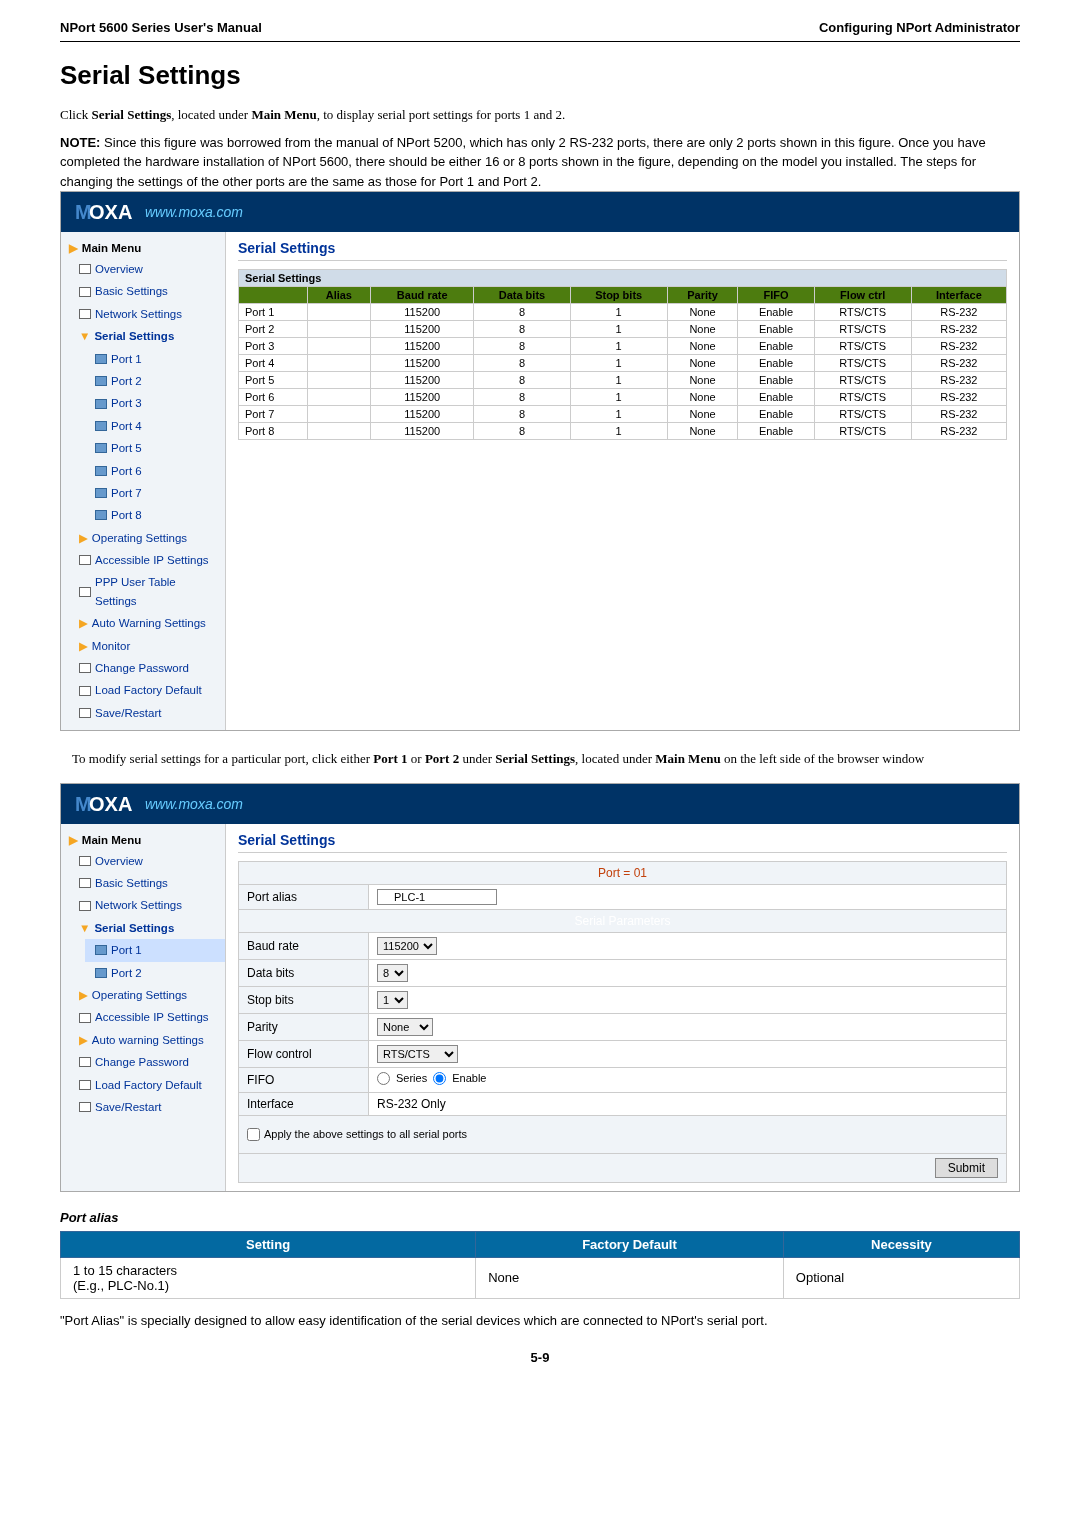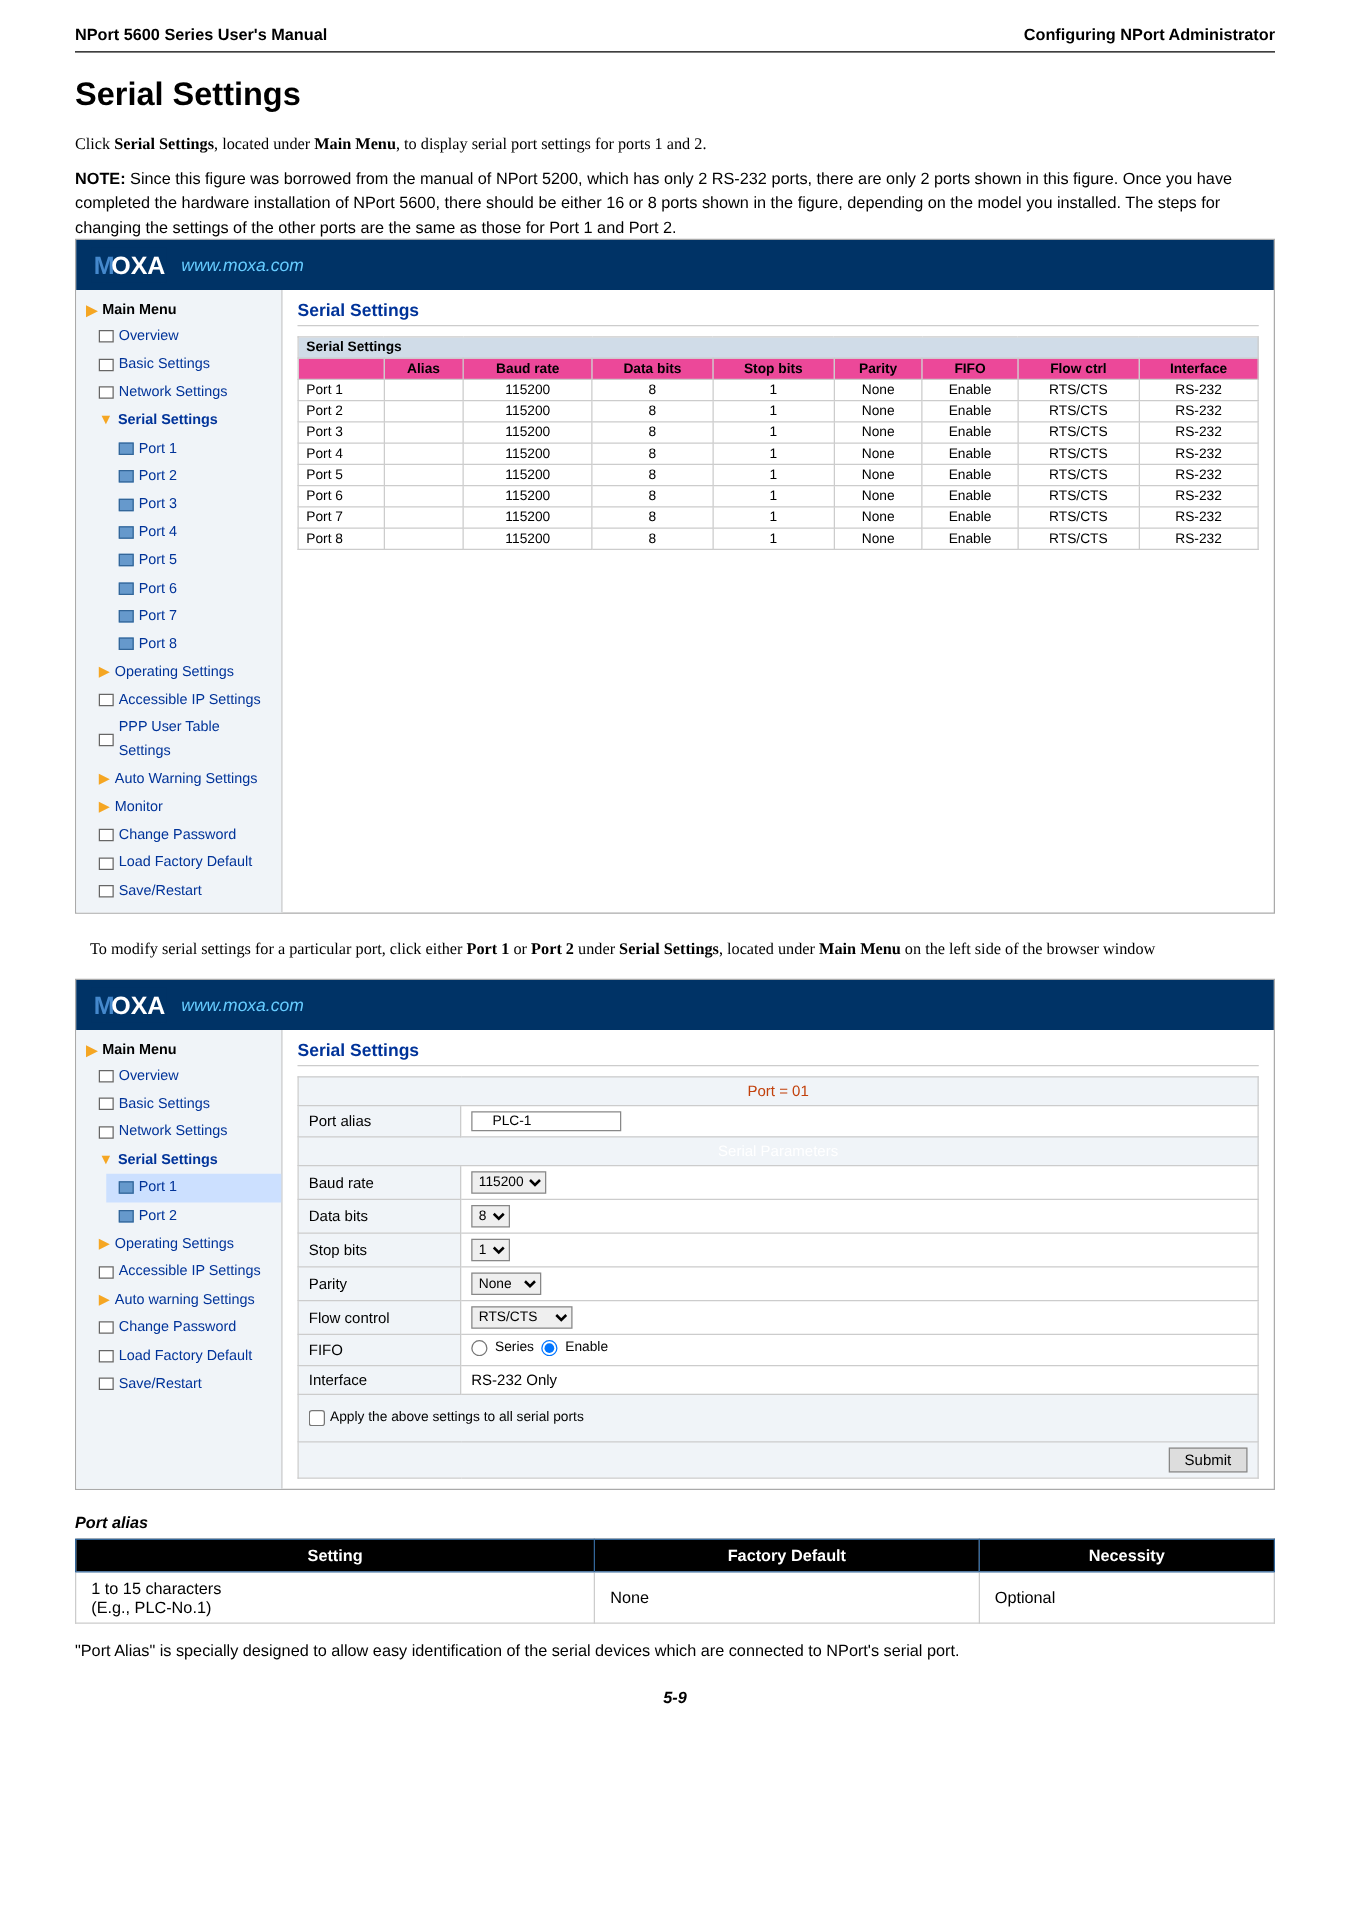--- a/index.html
+++ b/index.html
@@ -102,21 +102,21 @@
       border-collapse: collapse;
       width: 100%;
       font-size: 11px;
     }
     .serial-table th, .serial-table td {
       border: 1px solid #ccc;
       padding: 2px 6px;
       text-align: center;
     }
     .serial-table th {
-      background: #ec4899;
+      background: #4d7c0f;
       font-weight: bold;
     }
     .serial-table td:first-child { text-align: left; }
     .table-header-span {
       background: #d0dce8;
       font-weight: bold;
       text-align: center;
     }
 
     
@@ -186,40 +186,39 @@
       font-weight: bold;
       margin-bottom: 6px;
       margin-top: 16px;
     }
     .info-table {
       border-collapse: collapse;
       width: 100%;
       font-size: 13px;
     }
     .info-table th {
-      background: #000000;
+      background: #0369a1;
       color: #fff;
       border: 1px solid #336699;
       padding: 5px 0;
       font-weight: bold;
     }
     .info-table td {
       border: 1px solid #ccc;
       padding: 5px 12px;
     }
     .bottom-note {
       margin-top: 12px;
       line-height: 1.5;
     }
     .page-number {
       text-align: center;
       margin-top: 20px;
       font-weight: bold;
       font-size: 13px;
-      font-style: italic;
     }
 
     .radio-group { display: inline-flex; align-items: center; gap: 6px; font-size: 11px; }
     .checkbox-label { font-size: 11px; display: flex; align-items: center; gap: 4px; }
 
     .sidebar-main-item {
       padding: 3px 8px;
       font-weight: bold;
       display: flex;
       align-items: center;

